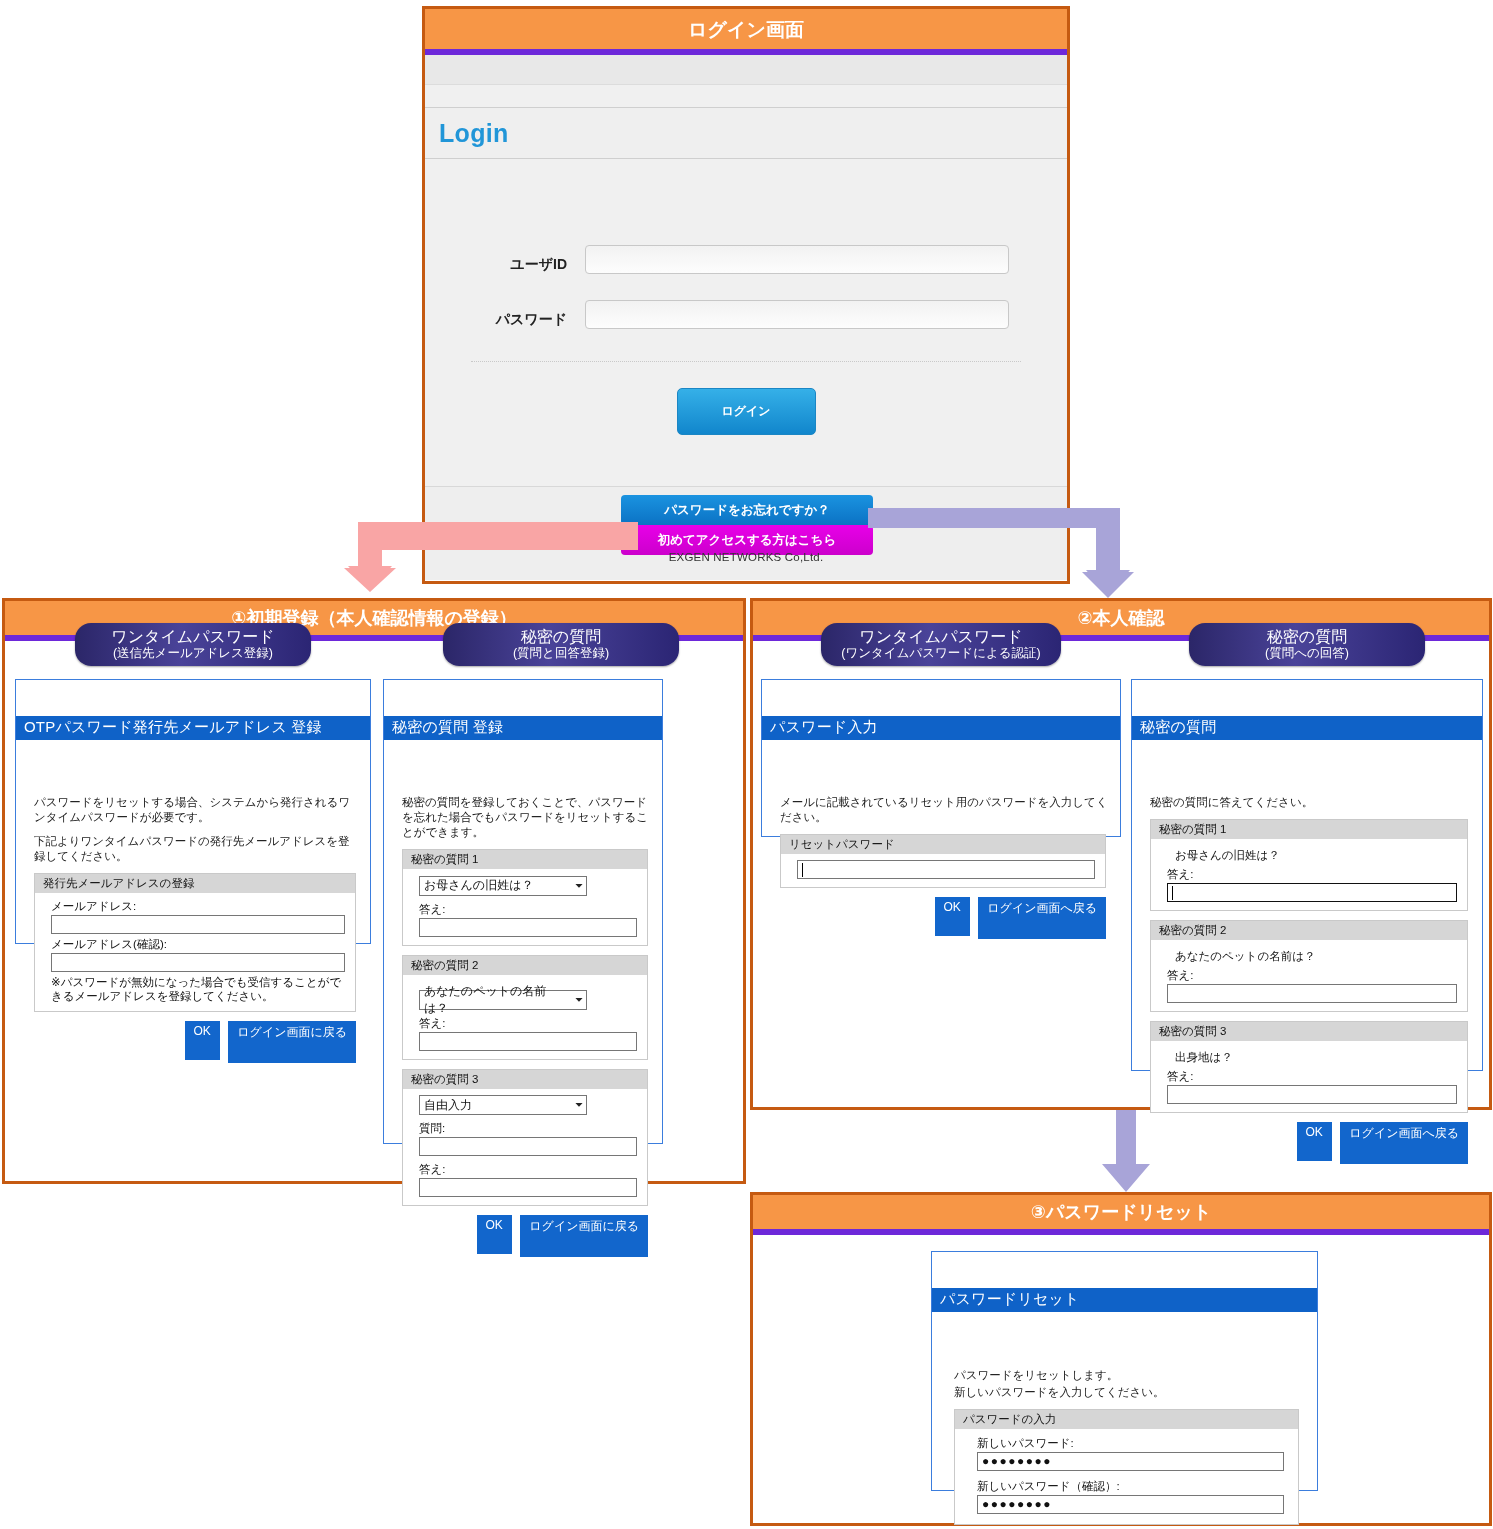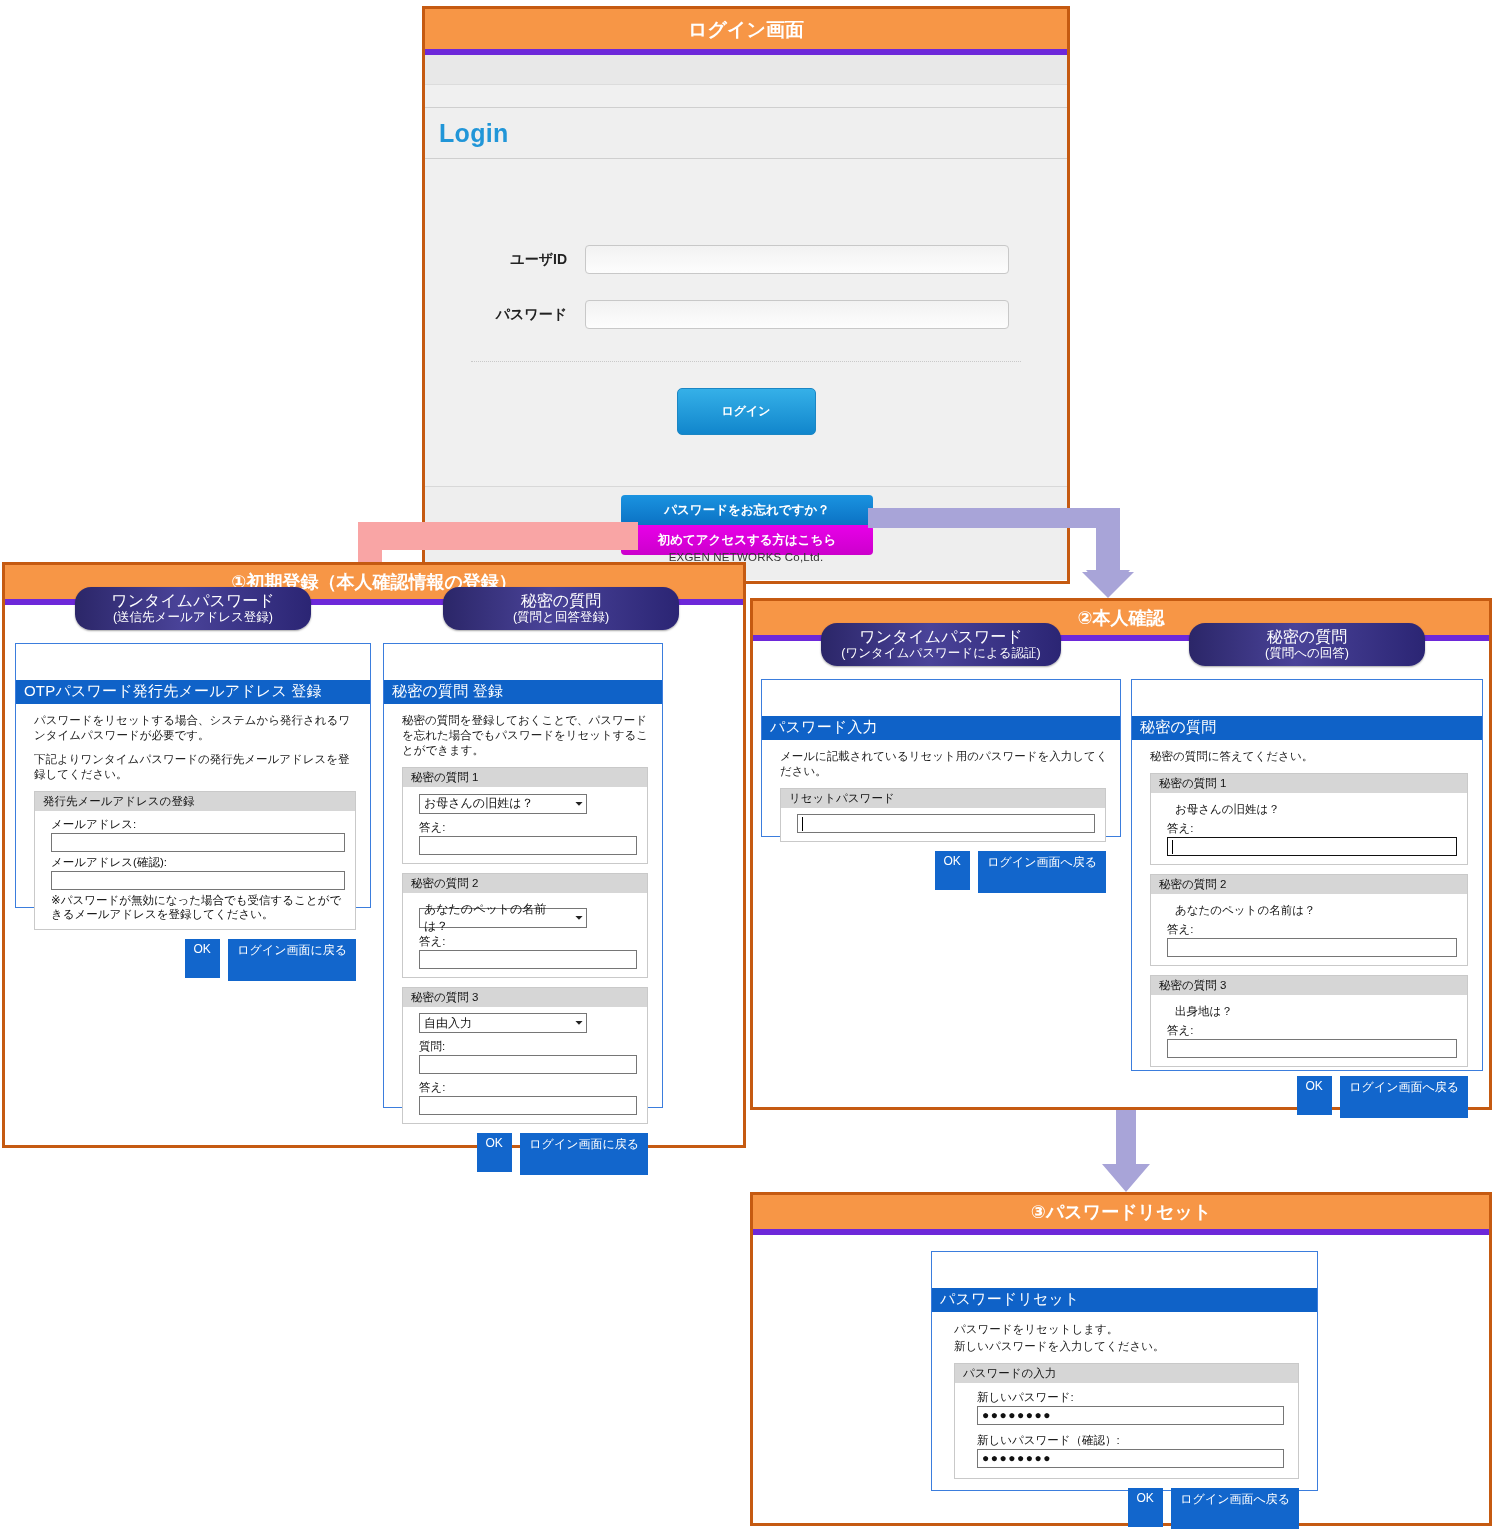--- a/index.html
+++ b/index.html
@@ -24,21 +24,21 @@
   }
 
   
   #login-panel { left:422px; top:6px; width:648px; height:578px; }
   #login-title { height:46px; font-size:19px; }
   .login-body { background:#f0f0f0; height:525px; position:relative; }
   .login-topbar { height:30px; background:#e8e8e8; border-bottom:1px solid #dcdcdc; }
   .login-heading-wrap { border-top:1px solid #cfcfcf; border-bottom:1px solid #cfcfcf;
      height:52px; display:flex; align-items:center; padding-left:14px; background:#efefef; }
   .login-heading { color:#2196d8; font-size:25px; font-weight:bold; letter-spacing:.3px; }
-  .form-row { display:flex; align-items:center; margin-top:26px; }
+  .form-row { display:flex; align-items:flex-end; margin-top:26px; }
   .form-label { width:160px; text-align:right; padding-right:18px; font-size:14px;
      font-weight:bold; color:#222; }
   .form-input {
      width:424px; height:29px; border:1px solid #c8c8c8; border-radius:4px;
      background:linear-gradient(#f2f2f2,#fdfdfd);
   }
   .hr-dotted { border-top:1px dotted #c9c9c9; margin:32px 46px 0 46px; }
   .login-btn {
      display:block; margin:26px auto 0 auto;
      width:139px; height:47px; border-radius:5px;
@@ -55,42 +55,42 @@
      justify-content:center; cursor:pointer;
   }
   #forgot-link { left:196px; top:8px; width:252px;
      background:linear-gradient(#1a93e0,#0b72c4); }
   #first-access-link { left:196px; top:38px; width:252px;
      background:linear-gradient(#e800e8,#cc00cc); }
   .corp { position:absolute; left:0; right:0; top:64px; text-align:center;
      font-size:11.5px; color:#333; letter-spacing:.2px; }
 
   
-  #panel1 { left:2px; top:562px; width:744px; height:586px; }
+  #panel1 { left:2px; top:598px; width:744px; height:586px; }
   #panel2 { left:750px; top:598px; width:742px; height:512px; }
   #panel3 { left:750px; top:1192px; width:742px; height:334px; }
   #panel1 .panel-title, #panel2 .panel-title, #panel3 .panel-title { height:40px; }
 
   
   .pill-head {
     position:absolute; border-radius:16px; color:#fff; text-align:center;
     background:linear-gradient(90deg,#2b2668 0%,#4a4399 45%,#2b2574 100%);
     box-shadow:0 1px 2px rgba(0,0,0,.35);
     padding:4px 10px 5px 10px;
   }
   .pill-head .l1 { font-size:16px; line-height:19px; }
   .pill-head .l2 { font-size:12.5px; line-height:15px; }
 
   
   .card { position:absolute; border:1px solid #3b7ddd; background:#ffffff; }
   .card-head {
     background:#0f62c8; color:#ffffff; font-size:15px;
     padding:2px 8px 3px 8px; letter-spacing:.2px;margin-top:36px;
   }
-  .card-body { padding:9px 12px 10px 12px; }
+  .card-body { padding:9px 12px 10px 12px;margin-top:46px; }
   .desc { font-size:11.5px; color:#1a1a1a; line-height:15px; margin:0 0 9px 6px; }
   .fieldset { border:1px solid #c9c9c9; margin:0 2px 9px 6px; background:#fff; }
   .fs-legend { background:#d6d6d6; font-size:11.5px; padding:2px 8px; color:#111; }
   .fs-body { padding:6px 10px 8px 16px; }
   .lbl { font-size:11.5px; color:#111; margin:0 0 1px 0; display:block; }
   .txt { width:100%; height:19px; border:1px solid #767676; background:#fff; display:block; }
   .txt.caret { position:relative; }
   .txt.caret::after { content:""; position:absolute; left:4px; top:2px; width:1px;
      height:14px; background:#000; }
   .txt.dots { font-size:12px; line-height:17px; padding-left:4px; letter-spacing:1.5px; color:#111; }

